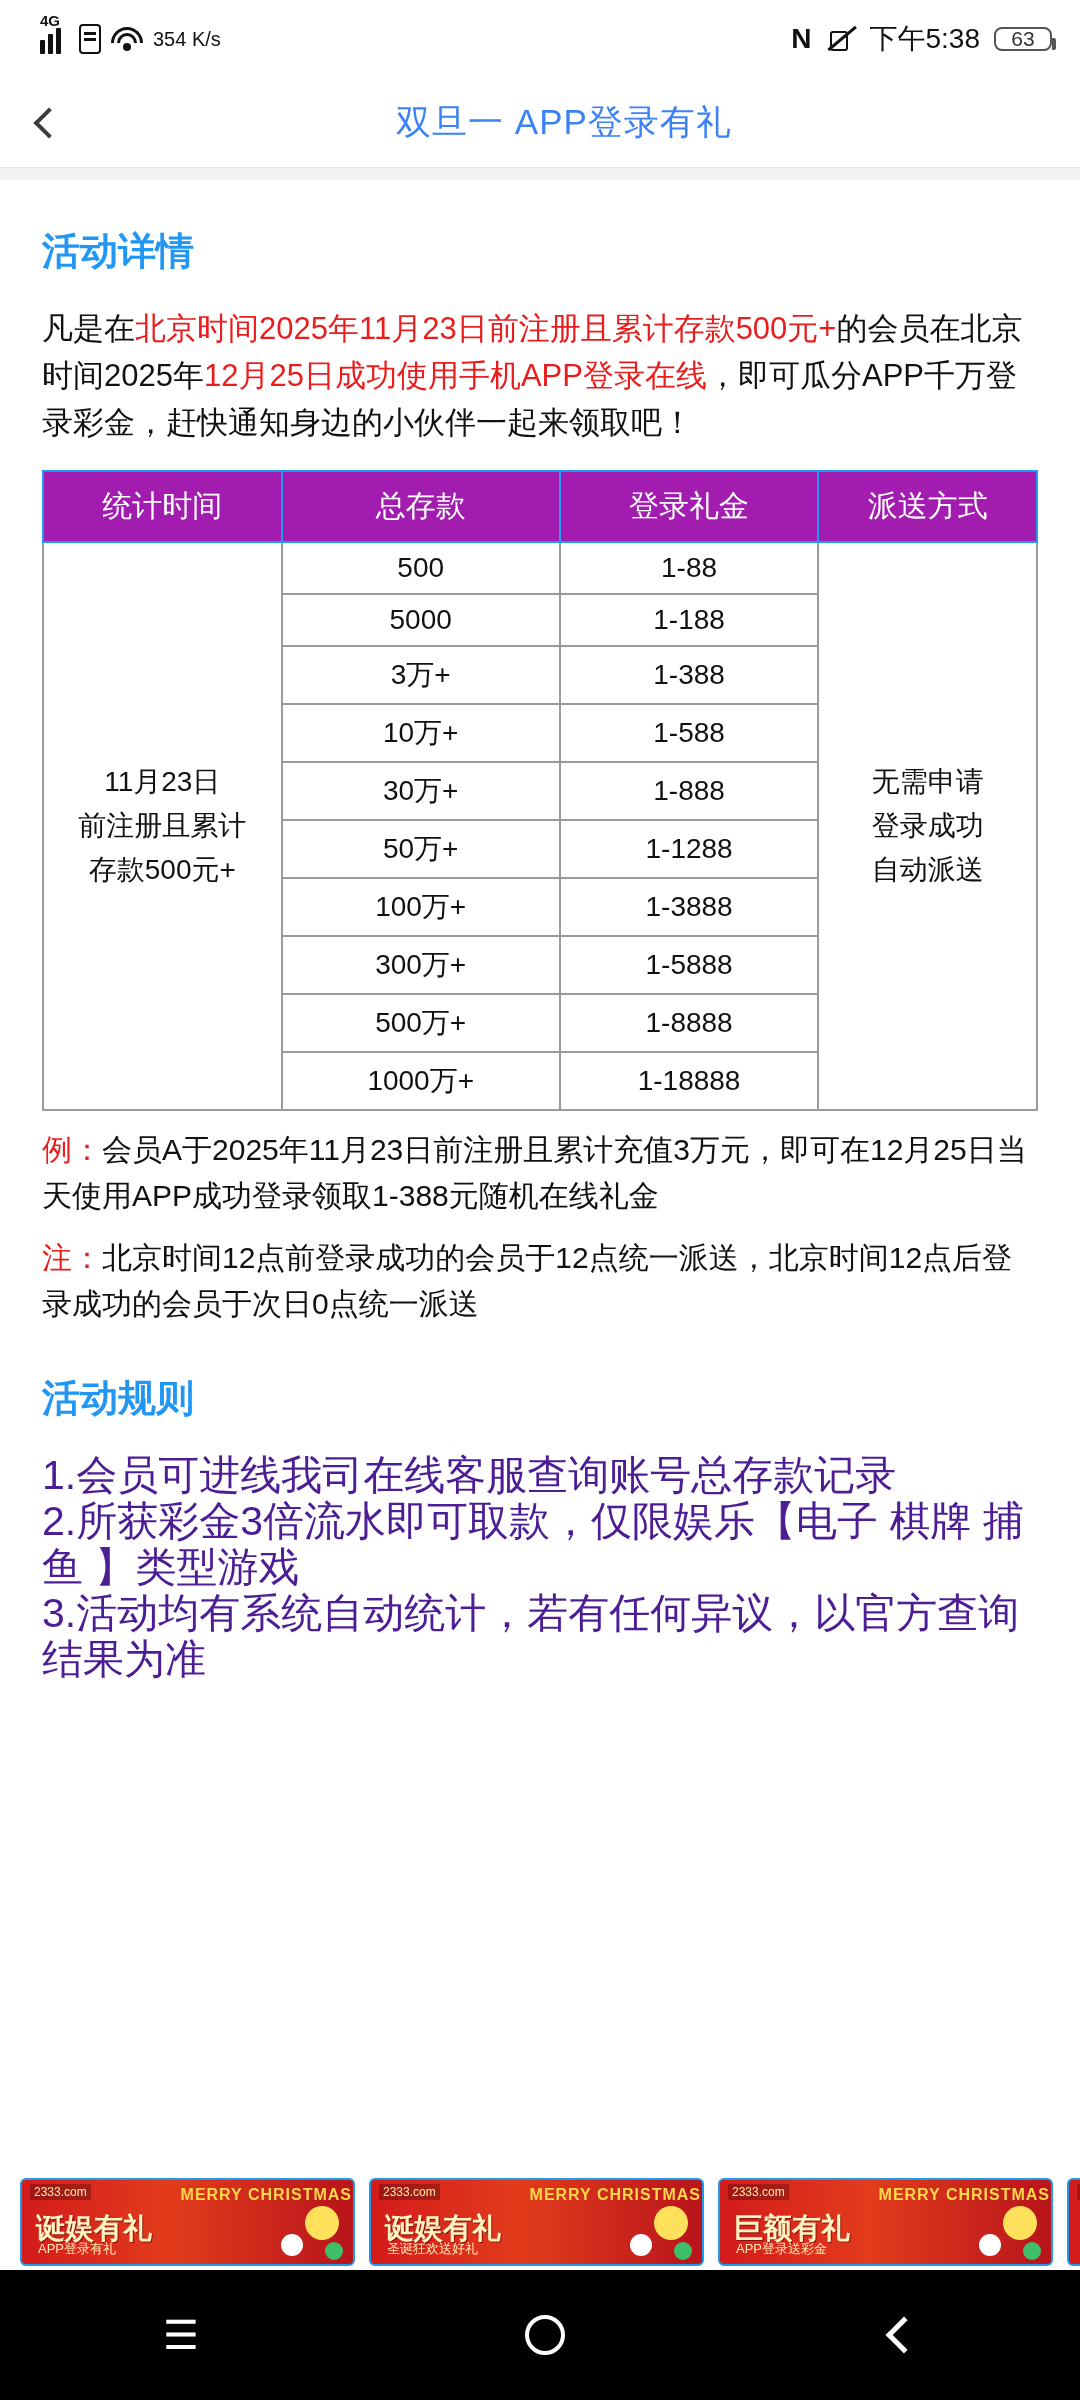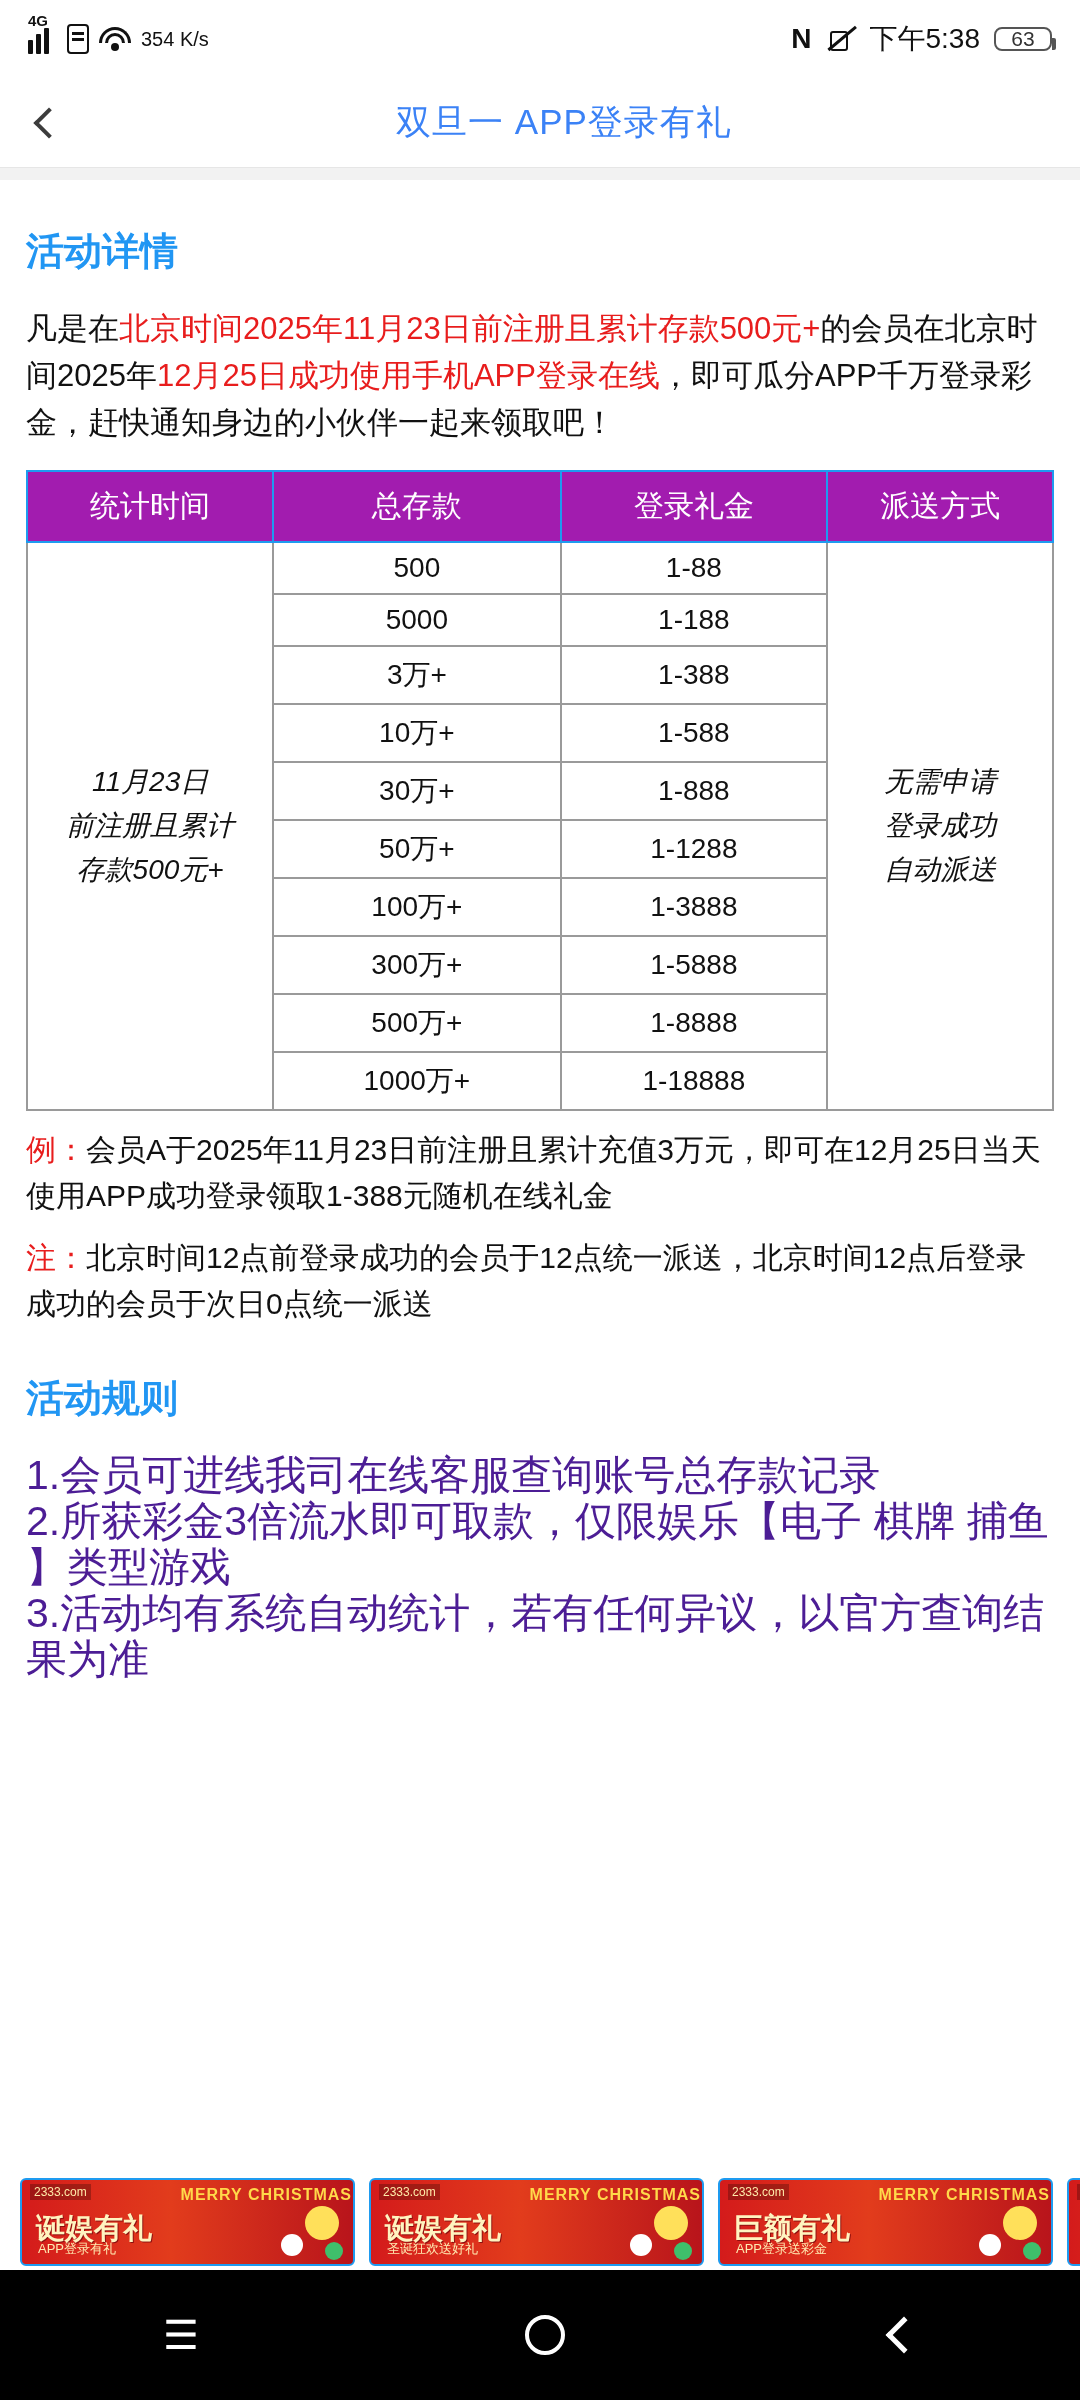--- a/index.html
+++ b/index.html
@@ -9,20 +9,21 @@
     background:#ffffff;
     overflow:hidden;
   }
   
   .statusbar {
     height:78px;
     display:flex; align-items:center;
     padding:0 28px;
     background:#ffffff;
     color:#111;
+    margin-left:12px;
   }
   .sb-left { display:flex; align-items:center; gap:10px; }
   .sb-right { margin-left:auto; display:flex; align-items:center; gap:14px; }
   .sig-wrap { position:relative; display:flex; align-items:flex-end; gap:3px; height:30px; }
   .sig-wrap i { display:block; width:5px; background:#111; border-radius:1px; }
   .sig-wrap i:nth-child(1){height:9px;}
   .sig-wrap i:nth-child(2){height:14px;}
   .sig-wrap i:nth-child(3){height:20px;}
   .sig-wrap i:nth-child(4){height:26px;}
   .sig-4g { position:absolute; top:-12px; left:0; font-size:15px; font-weight:bold; }
@@ -81,21 +82,21 @@
     transform:rotate(45deg); margin-left:8px;
   }
   .title {
     position:absolute; left:0; right:0; text-align:center;
     font-size:35px; color:#3b82f6; letter-spacing:1px;
     pointer-events:none;
     padding-left:48px;
   }
   
   .content {
-    padding:0 26px;
+    padding:0 42px;
     height:calc(2400px - 78px - 90px - 100px - 130px);
     overflow:hidden;
     background:#fff;
   }
   .section-title {
     color:#2196f3; font-size:38px; font-weight:bold;
     margin:46px 0 28px 0;
   }
   .para {
     font-size:31px; line-height:47px; color:#111;
@@ -108,21 +109,21 @@
     table-layout:fixed;
   }
   th {
     background:#a21caf; color:#fff; font-size:30px; font-weight:normal;
     padding:14px 0; border:2px solid #1e9bf0; text-align:center;
   }
   td {
     border:2px solid #9a9a9a; text-align:center;
     font-size:28px; color:#111; padding:9px 0;
   }
-  td.side { font-size:28px; line-height:44px;font-style:italic; }
+  td.side { font-size:28px; line-height:44px; }
   col.c1{width:24%;} col.c2{width:28%;} col.c3{width:26%;} col.c4{width:22%;}
   
   .note { font-size:30px; line-height:46px; color:#111; margin-top:16px; }
   .note .lbl { color:#e81d1d; }
   .rules { font-size:41px; line-height:46px; color:#4c1d95; }
   
   .banners {
     position:absolute; bottom:130px; left:0; right:0;
     height:96px;
     display:flex; gap:14px; padding:0 20px;

